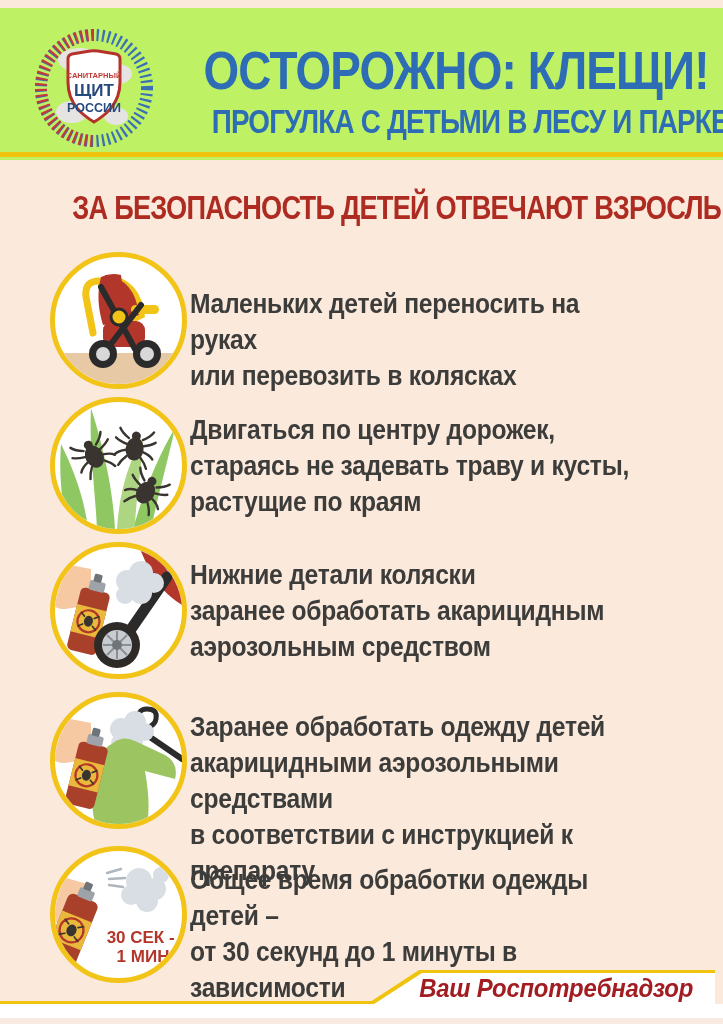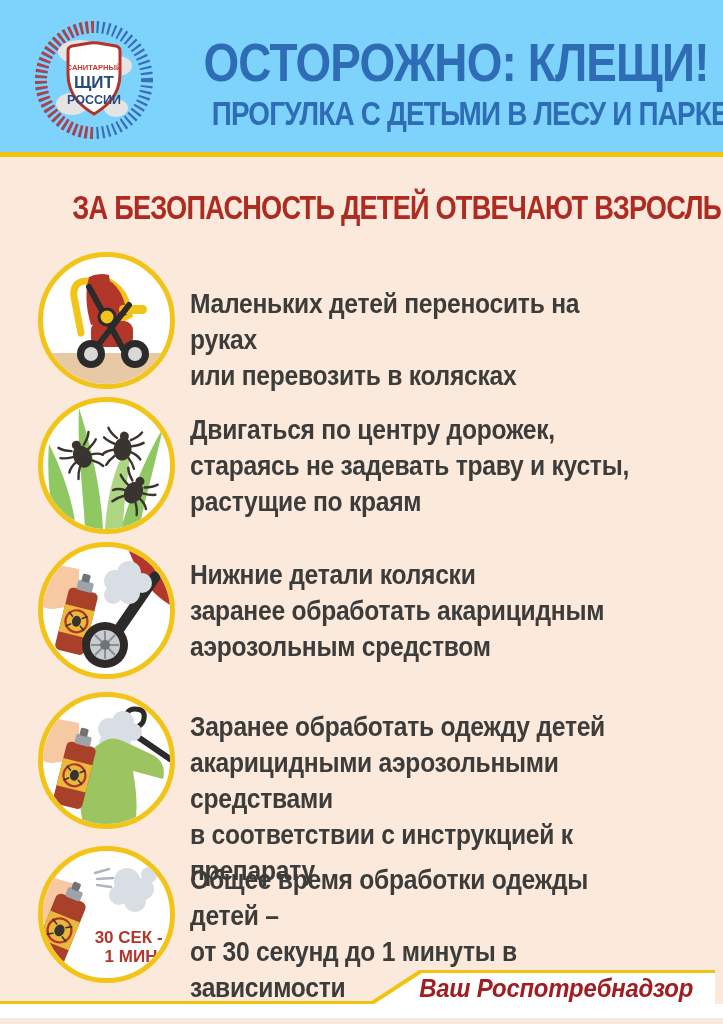--- a/index.html
+++ b/index.html
@@ -3,22 +3,22 @@
 <meta charset="utf-8">
 <style>
   html,body{margin:0;padding:0;}
   .poster{
     position:relative; width:723px; height:1024px; overflow:hidden;
     background:#FBE9DC;
     font-family:"Liberation Sans", sans-serif;
   }
   
   .header{
-    position:absolute; top:0; left:0; width:723px; height:152px;
-    background:#7dd3fc;
+    position:absolute; top:8px; left:0; width:723px; height:152px;
+    background:#bef264;
   }
   .header-divider{
     position:absolute; top:152px; left:0; width:723px; height:5px;
     background:#EFC30E;
   }
   .logo{ position:absolute; top:20px; left:28px; }
   .title-block{
     position:absolute; top:0; left:162px; width:552px; text-align:center;
   }
   .main-title{
@@ -35,21 +35,21 @@
   }
   
   .section-heading{
     margin:0; position:absolute; top:188px; left:0; width:723px;
     text-align:center; font-size:34px; line-height:38px; font-weight:bold;
     color:#AE2B22; letter-spacing:-1px;
     transform:scaleX(.8); transform-origin:center top; white-space:nowrap;
   }
   
   .item-badge{
-    position:absolute; left:38px; width:137px; height:137px;
+    position:absolute; left:50px; width:137px; height:137px;
     border:5px solid #F2C417; border-radius:50%; background:#ffffff;
     box-sizing:border-box; overflow:hidden;
   }
   .item-badge svg{ position:absolute; top:0; left:0; }
   .item-text{
     margin:0; position:absolute; left:190px; width:525px;
     font-size:28px; line-height:36px; font-weight:bold; color:#3C3C3B;
     letter-spacing:-.3px; white-space:pre-line;
     transform:scaleX(.88); transform-origin:left top;
   }

